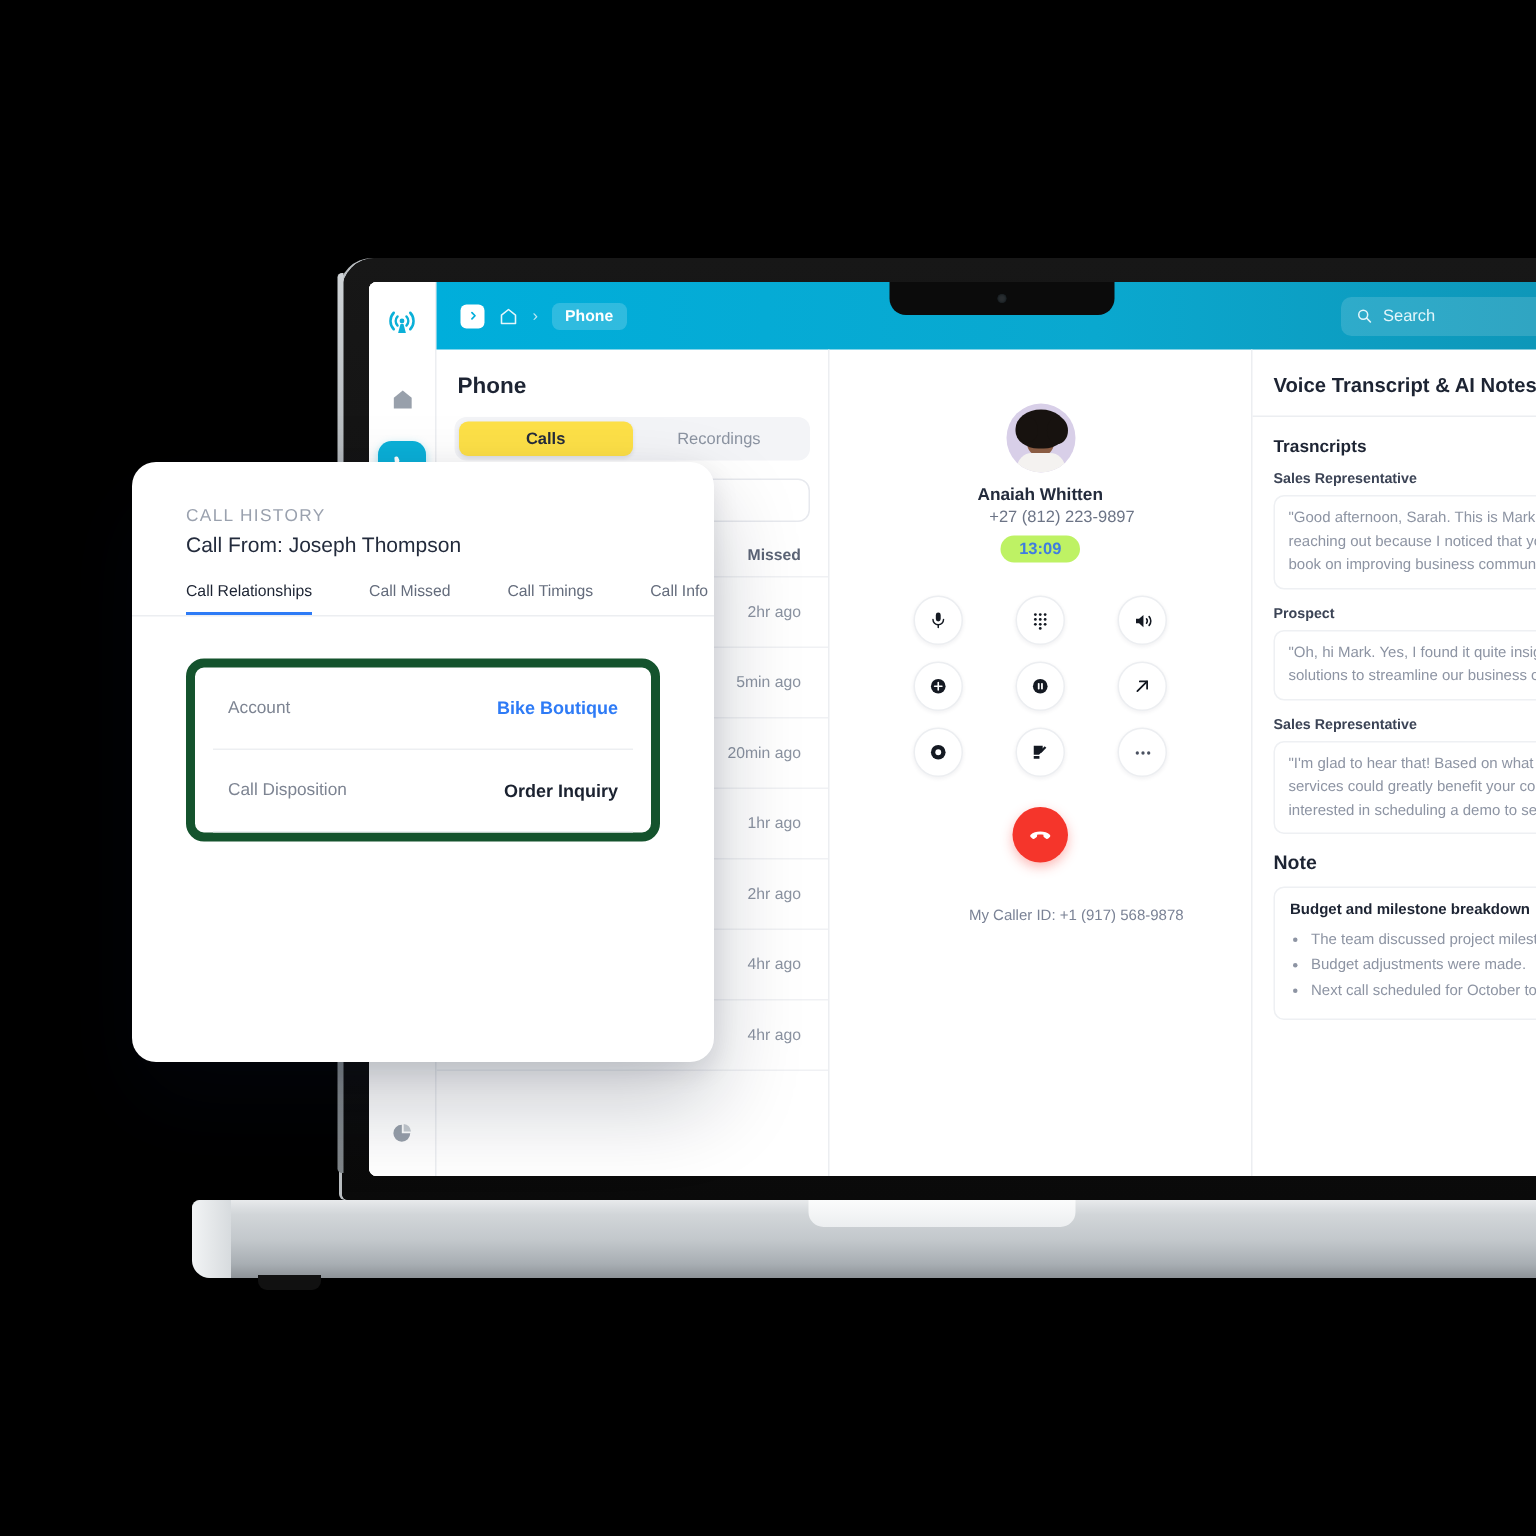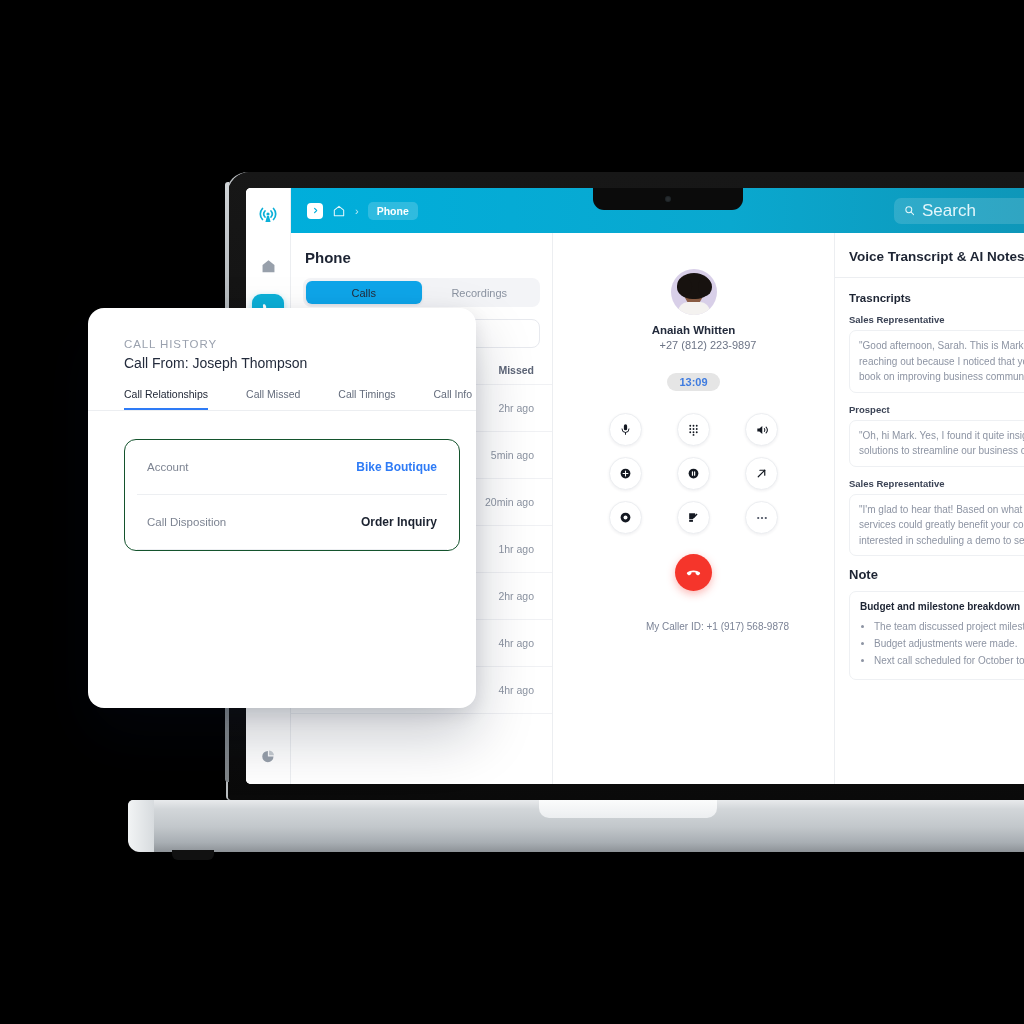--- a/index.html
+++ b/index.html
@@ -75,32 +75,32 @@
     display:flex; align-items:center; padding:0 16px; gap:9px; flex:0 0 45px; }
   .bc-home-btn { width:16px; height:16px; background:#fff; border-radius:4px;
     display:flex; align-items:center; justify-content:center; color:#00aedb; font-size:9px; }
   .bc-ico { color:#dff4fa; display:flex; align-items:center; }
   .bc-sep { color:#bfe8f3; font-size:11px; }
   .bc-pill { background:rgba(255,255,255,.18); color:#fff; font-size:10.5px; font-weight:600;
     padding:3px 9px; border-radius:5px; }
   .topbar-spacer { flex:1; }
   .search-box { width:180px; height:26px; border-radius:7px; background:rgba(255,255,255,.14);
     display:flex; align-items:center; gap:7px; padding:0 10px; }
-  .search-box span.ph { color:#e3f6fb; font-size:17px; }
+  .search-box span.ph { color:#e3f6fb; font-size:11px; }
 
   .body-row { flex:1; display:flex; min-height:0; }
 
   
   .p-list { width:262px; flex:0 0 262px; border-right:1px solid #eceef1; display:flex; flex-direction:column; }
   .p-list h2 { font-size:15px; font-weight:700; color:#1d2433; padding:16px 14px 12px 14px; }
   .seg { margin:0 12px 12px 12px; height:29px; background:#f3f4f7; border-radius:8px;
     display:flex; padding:3px; }
   .seg > div { flex:1; display:flex; align-items:center; justify-content:center;
     font-size:11px; color:#8b93a1; border-radius:6px; }
-  .seg > div.on { background:#0ea5e9; color:#242b3b; font-weight:400; box-shadow:0 1px 3px rgba(20,30,55,.10); }
+  .seg > div.on { background:#fde047; color:#242b3b; font-weight:700; box-shadow:0 1px 3px rgba(20,30,55,.10); }
   .srch { margin:0 12px 10px 12px; height:29px; border:1px solid #e7e9ee; border-radius:8px;
     display:flex; align-items:center; gap:8px; padding:0 10px; }
   .srch span.ph { font-size:11px; color:#a6adb9; }
   .list-head { display:flex; justify-content:flex-end; padding:6px 18px 8px 14px;
     font-size:10.5px; font-weight:700; color:#5d6577; border-bottom:1px solid #f0f1f4; }
   .call-row { height:47px; display:flex; align-items:center; justify-content:flex-end;
     padding:0 18px; border-bottom:1px solid #f0f1f4; font-size:10.5px; color:#8b93a1; }
 
   
   .p-dial { flex:1; min-width:0; display:flex; flex-direction:column; align-items:center;
@@ -112,21 +112,21 @@
   .avatar .hair2{ position:absolute; top:9px; left:7px; width:14px; height:17px;
     border-radius:50%; background:#17120f; }
   .avatar .hair3{ position:absolute; top:9px; right:5px; width:14px; height:18px;
     border-radius:50%; background:#17120f; }
   .avatar .face{ position:absolute; top:14px; left:50%; transform:translateX(-52%);
     width:18px; height:21px; border-radius:48% 48% 44% 44%; background:#8a5c43; }
   .avatar .body{ position:absolute; bottom:0; left:50%; transform:translateX(-50%);
     width:32px; height:13px; border-radius:10px 10px 0 0; background:#f4f2f0; }
   .cname { margin-top:9px; font-size:11.5px; font-weight:700; color:#232b3c; }
   .cnum { margin-top:3px; font-size:11px; color:#6c7486;margin-left:29px; }
-  .timer { margin-top:22px; background:#e5e5e5; color:#3f7ce0; font-size:11px; font-weight:700;
+  .timer { margin-top:6px; background:#bef264; color:#3f7ce0; font-size:11px; font-weight:700;
     padding:3px 12px; border-radius:11px; }
 
   .pad { margin-top:22px; display:grid; grid-template-columns:repeat(3,46px);
     grid-gap:11px 22px; justify-items:center; }
   .key { width:33px; height:33px; border-radius:50%; background:#fff; border:1px solid #eceef1;
     display:flex; align-items:center; justify-content:center; color:#141922;
     box-shadow:0 1px 3px rgba(25,35,60,.07); }
   .hang { margin-top:20px; width:37px; height:37px; border-radius:50%; background:#f5352b;
     display:flex; align-items:center; justify-content:center;
     box-shadow:0 3px 8px rgba(245,53,43,.35); }
@@ -154,21 +154,21 @@
     box-shadow:0 28px 58px rgba(10,18,40,.22), 0 6px 18px rgba(10,18,40,.10);
     z-index:80; padding:30px 0 0 0;
   }
   #chcard .kicker { font-size:11.5px; letter-spacing:.9px; color:#9aa1ae; padding:0 36px; }
   #chcard .title { font-size:14px; color:#232b3c; padding:5px 36px 0 36px; }
   #chcard .tabs { display:flex; gap:0; padding:0 36px; margin-top:17px;
     border-bottom:1px solid #eceef1; }
   #chcard .tab { font-size:10.5px; color:#646c7c; padding:0 0 8px 0; margin-right:38px;
     white-space:nowrap; }
   #chcard .tab.on { color:#1d2433; border-bottom:2px solid #2e7bf6; }
-  #chcard .panel { margin:28px 16px 0 36px; border:1px solid #14532d; border-radius:12px;
+  #chcard .panel { margin:28px 36px 0 36px; border:6px solid #14532d; border-radius:12px;
     padding:0 12px; }
   #chcard .prow { display:flex; align-items:center; justify-content:space-between;
     height:55px; border-bottom:1px solid #edeff2; padding:0 10px; }
   #chcard .prow:last-child { border-bottom:1px solid #edeff2; }
   #chcard .plab { font-size:11.5px; color:#7d8492; }
   #chcard .pval { font-size:12px; font-weight:700; color:#2e7bf6; }
   #chcard .pval.dark { color:#1b2230; }
 </style>
 </head>
 <body>

